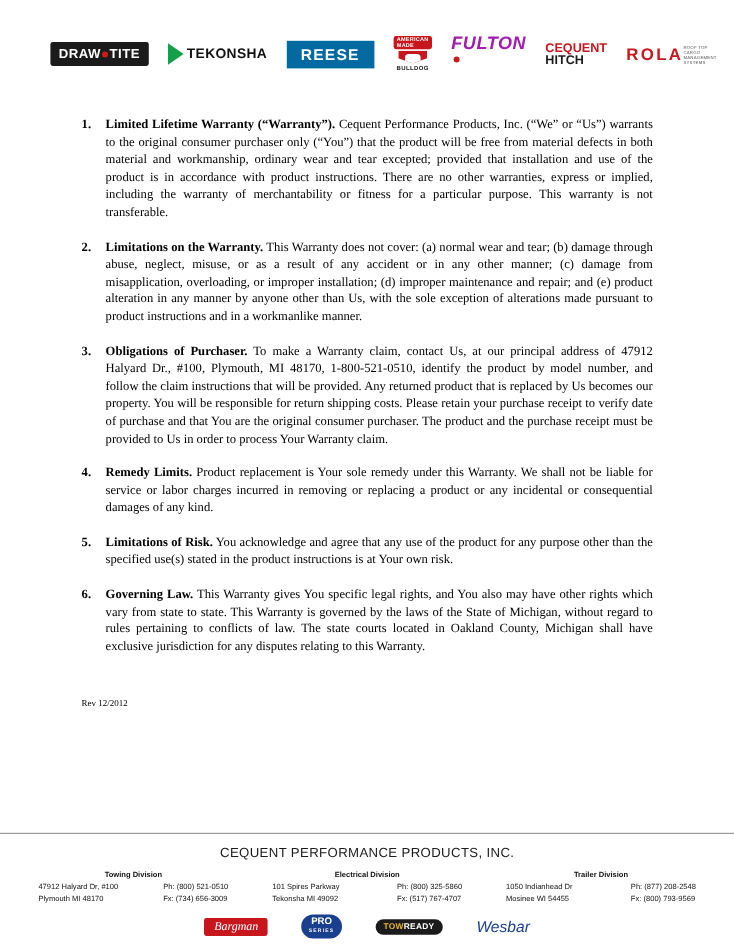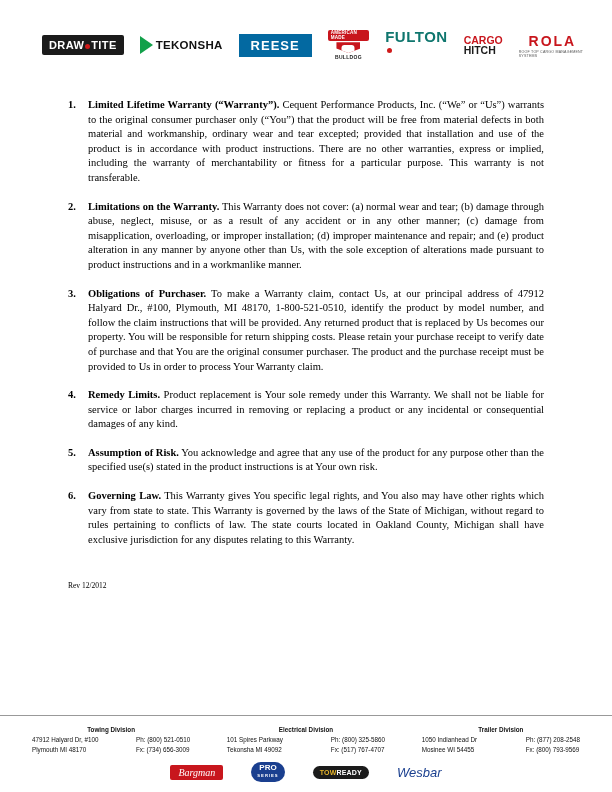--- a/index.html
+++ b/index.html
@@ -127,22 +127,23 @@
     font-family: "Liberation Sans", sans-serif;
     font-size: 5px;
     font-weight: bold;
     color: #1b1b1b;
     margin-top: 1px;
     letter-spacing: .3px;
   }
   .logo-fulton {
     font-family: "Liberation Sans", sans-serif;
     font-weight: bold;
+    font-style: italic;
     font-size: 15px;
-    color: #0f766e;
+    color: #a21caf;
     letter-spacing: .5px;
   }
   .logo-fulton .dot {
     display: inline-block;
     width: 5px;
     height: 5px;
     background: #cf1a1a;
     border-radius: 50%;
     margin-left: 2px;
     vertical-align: super;
@@ -153,21 +154,20 @@
     font-size: 10.5px;
     line-height: 10px;
     color: #c8161d;
     text-align: left;
   }
   .logo-hidden .h2 {
     color: #1b1b1b;
   }
   .logo-rola {
     display: flex;
-    flex-direction: column;
     align-items: center;
   }
   .logo-rola .word {
     font-family: "Liberation Sans", sans-serif;
     font-weight: bold;
     font-size: 14px;
     color: #c8161d;
     letter-spacing: 2px;
   }
   .logo-rola .sub {
@@ -348,21 +348,21 @@
         </span>
       <span class="word">BULLDOG</span>
     </div>
 
     <div class="logo">
       <span class="logo-fulton"><span>FULTON</span><span class="dot"></span></span>
     </div>
 
     <div class="logo">
       <div class="logo-hidden">
-        <div>CARGO</div>
+        <div>CEQUENT</div>
         <div class="h2">HITCH</div>
       </div>
     </div>
 
     <div class="logo logo-rola">
       <span class="word">ROLA</span>
       <span class="sub">ROOF TOP CARGO MANAGEMENT SYSTEMS</span>
     </div>
 
   </div>
@@ -385,33 +385,34 @@
       <div class="txt"><b>Obligations of Purchaser.</b><span> To make a Warranty claim, contact Us, at our principal address of 47912 Halyard Dr., #100, Plymouth, MI  48170, 1-800-521-0510, identify the product by model number, and follow the claim instructions that will be provided.  Any returned product that is replaced by Us becomes our property.  You will be responsible for return shipping costs.  Please retain your purchase receipt to verify date of purchase and that You are the original consumer purchaser.  The product and the purchase receipt must be provided to Us in order to process Your Warranty claim.</span></div>
     </div>
 
     <div class="clause">
       <div class="num">4.</div>
       <div class="txt"><b>Remedy Limits.</b><span>  Product replacement is Your sole remedy under this Warranty.  We shall not be liable for service or labor charges incurred in removing or replacing a product or any incidental or consequential damages of any kind.</span></div>
     </div>
 
     <div class="clause">
       <div class="num">5.</div>
-      <div class="txt"><b>Assumption of Risk.</b><span>  You acknowledge and agree that any use of the product for any purpose other than the specified use(s) stated in the product instructions is at Your own risk.</span></div>
+      <div class="txt"><b>Limitations of Risk.</b><span>  You acknowledge and agree that any use of the product for any purpose other than the specified use(s) stated in the product instructions is at Your own risk.</span></div>
     </div>
 
     <div class="clause">
       <div class="num">6.</div>
       <div class="txt"><b>Governing Law.</b><span>  This Warranty gives You specific legal rights, and You also may have other rights which vary from state to state.  This Warranty is governed by the laws of the State of Michigan, without regard to rules pertaining to conflicts of law.  The state courts located in Oakland County, Michigan shall have exclusive jurisdiction for any disputes relating to this Warranty.</span></div>
     </div>
 
   </div>
 
   <div class="rev">Rev 12/2012</div>
 
   <div class="footer">
+    <div class="footer-company">CEQUENT PERFORMANCE PRODUCTS, INC.</div>
 
     <div class="divisions">
 
       <div class="division">
         <div class="dname">Towing Division</div>
         <div class="drow">
           <span class="dleft">47912 Halyard Dr, #100</span>
           <span>Ph: (800) 521-0510</span>
         </div>
         <div class="drow">

